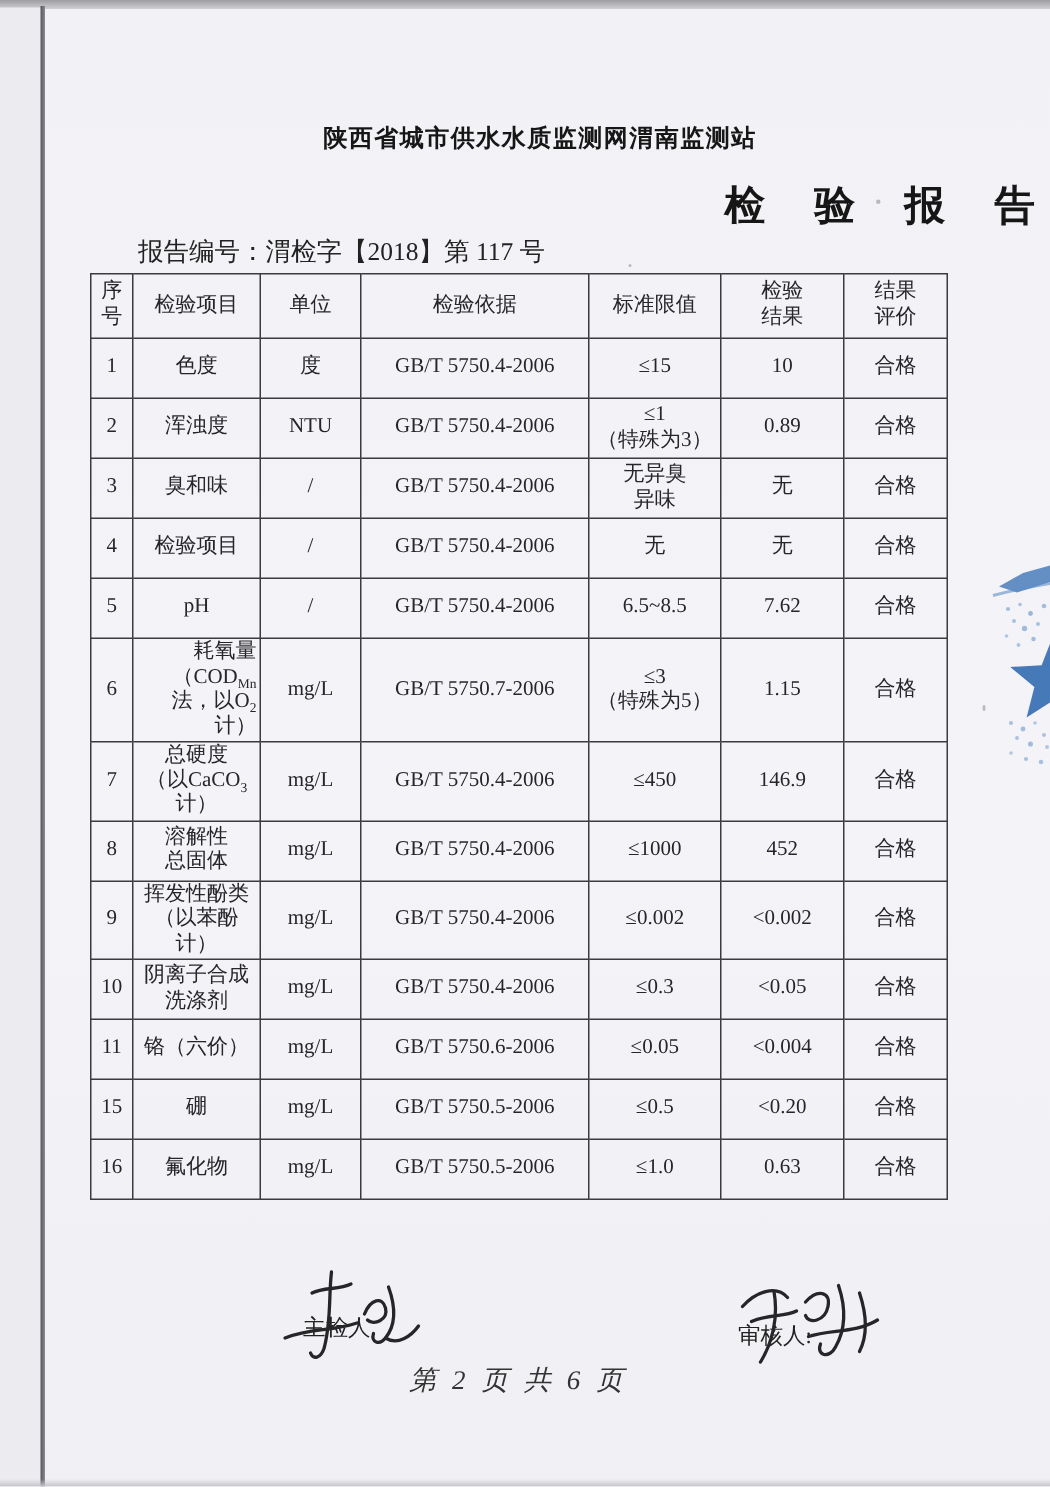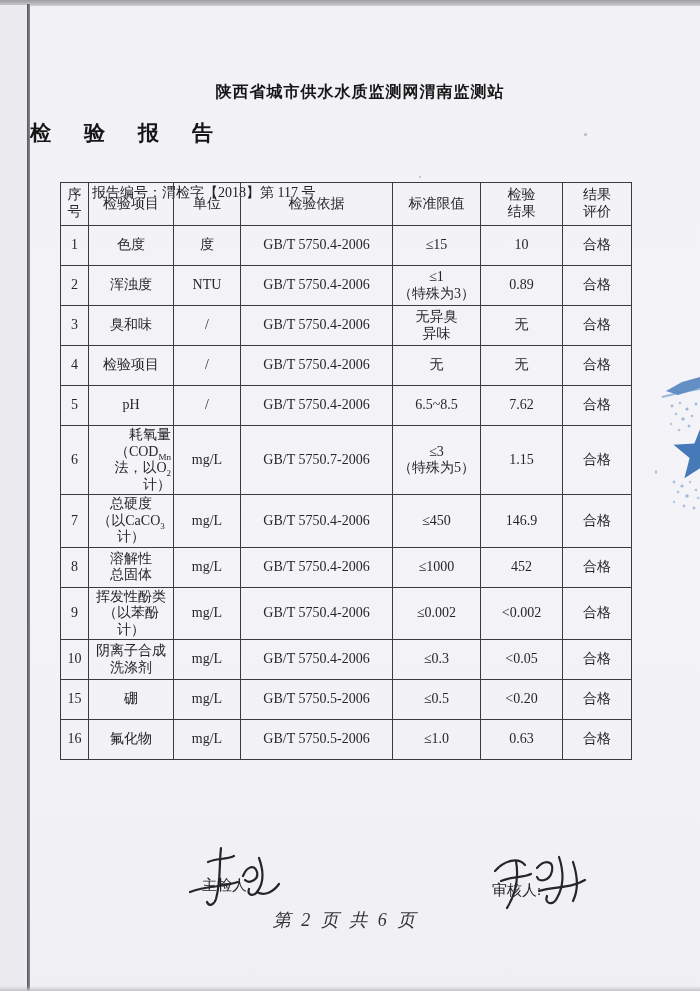--- a/index.html
+++ b/index.html
@@ -14,24 +14,24 @@
     background:linear-gradient(180deg,#9e9ea2,#cfcfd3);}
   .scan-left-strip{position:absolute;left:0;top:5px;width:27px;height:986px;background:#ececf0;}
   .scan-left-line{position:absolute;left:27px;top:4px;width:3px;height:987px;
     background:linear-gradient(90deg,#55555e,#8a8a92);}
   .scan-bottom{position:absolute;left:0;bottom:0;width:700px;height:5px;
     background:linear-gradient(180deg,rgba(180,180,186,0),#c4c4ca);}
   .speck{position:absolute;border-radius:50%;background:#8a8a90;opacity:.55;}
 
   .title{position:absolute;left:30px;top:82px;width:660px;text-align:center;
     font-size:16px;font-weight:bold;letter-spacing:1px;color:#161616;}
-  .subtitle{position:absolute;left:30px;top:119px;width:660px;text-align:left;
-    font-size:21px;font-weight:bold;color:#161616;}
+  .subtitle{position:absolute;left:30px;top:119px;width:660px;text-align:right;
+    font-size:27px;font-weight:bold;color:#161616;}
   .subtitle span{letter-spacing:33px;margin-right:-33px;}
-  .report-no{position:absolute;left:92px;top:156px;font-size:14px;color:#222;margin-top:28px;}
+  .report-no{position:absolute;left:92px;top:156px;font-size:17px;color:#222;}
 
   table.report{position:absolute;left:60px;top:182px;width:571px;
     border-collapse:collapse;table-layout:fixed;}
   table.report th,table.report td{
     border:1px solid #3b3b3f;text-align:center;vertical-align:middle;
     font-size:14px;font-weight:normal;line-height:1.18;padding:1px 2px;
     color:#26262a;overflow:hidden;}
   table.report thead th{height:40px;font-size:14px;}
   table.report tbody td{height:37px;}
   table.report sub{font-size:9px;line-height:0;}
@@ -166,20 +166,29 @@
       <tr>
         <td>10</td>
         <td>阴离子合成<br>洗涤剂</td>
         <td>mg/L</td>
         <td>GB/T 5750.4-2006</td>
         <td>≤0.3</td>
         <td>&lt;0.05</td>
         <td>合格</td>
       </tr>
       <tr>
+        <td>11</td>
+        <td>铬（六价）</td>
+        <td>mg/L</td>
+        <td>GB/T 5750.6-2006</td>
+        <td>≤0.05</td>
+        <td>&lt;0.004</td>
+        <td>合格</td>
+      </tr>
+      <tr>
         <td>15</td>
         <td>硼</td>
         <td>mg/L</td>
         <td>GB/T 5750.5-2006</td>
         <td>≤0.5</td>
         <td>&lt;0.20</td>
         <td>合格</td>
       </tr>
       <tr>
         <td>16</td>

